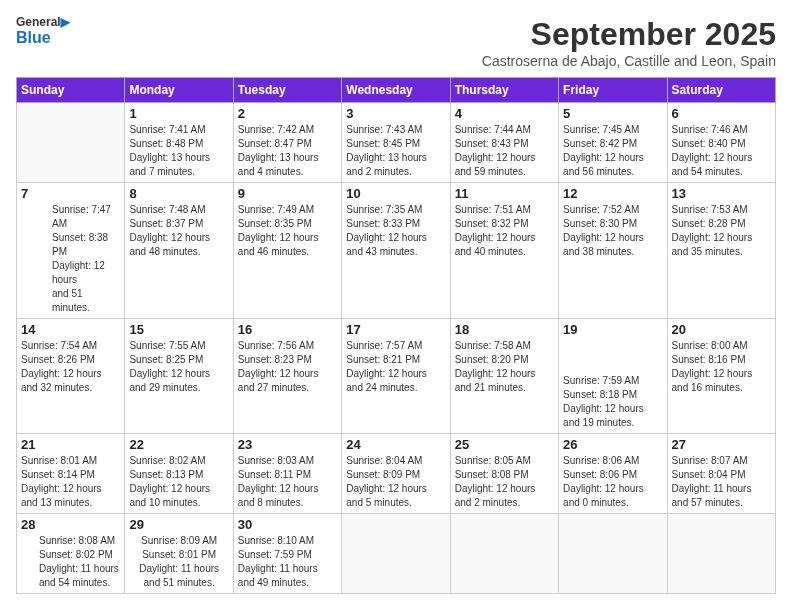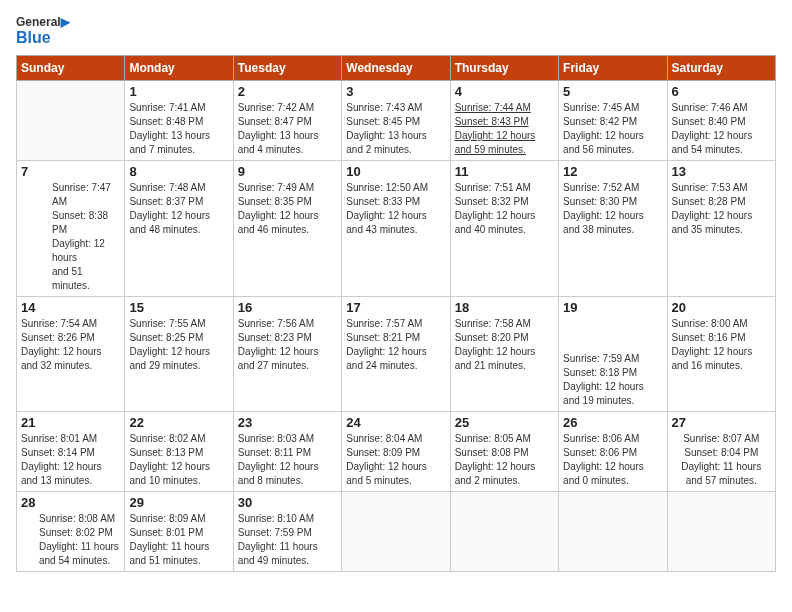--- a/index.html
+++ b/index.html
@@ -32,21 +32,21 @@
     .location-title {
       font-size: 14px;
       color: #555;
     }
     table {
       width: 100%;
       border-collapse: collapse;
       margin-top: 8px;
     }
     th {
-      background: #c2410c;
+      background: #6d28d9;
       color: #fff;
       font-size: 12px;
       font-weight: bold;
       padding: 5px 4px;
       text-align: left;
       border: 1px solid #aaa;
     }
     td {
       vertical-align: top;
       border: 1px solid #ccc;
@@ -76,20 +76,24 @@
 </head>
 <body>
 
 <div class="header">
   <div class="logo">
   <div style="display:flex;flex-direction:column;line-height:1.1">
     <span style="font-size:12px;font-weight:bold;color:#333;"><span style="color:#333">General</span><span style="color:#1a6fc4">▶</span></span>
     <span style="font-size:16px;font-weight:bold;color:#1a6fc4;">Blue</span>
   </div>
 </div>
+  <div class="title-block">
+    <div class="month-title">September 2025</div>
+    <div class="location-title">Castroserna de Abajo, Castille and Leon, Spain</div>
+  </div>
 </div>
 
 <table>
   <thead>
     <tr>
     <th>Sunday</th>
         <th>Monday</th>
         <th>Tuesday</th>
         <th>Wednesday</th>
         <th>Thursday</th>
@@ -116,21 +120,21 @@
         </td>
         <td>
           <span class="day-number">3</span>
           <div class="day-info" style="white-space: pre-line;">Sunrise: 7:43 AM
 Sunset: 8:45 PM
 Daylight: 13 hours
 and 2 minutes.</div>
         </td>
         <td>
           <span class="day-number">4</span>
-          <div class="day-info" style="white-space: pre-line; text-decoration: underline;">Sunrise: 7:44 AM
+          <div class="day-info" style="white-space: pre-line;">Sunrise: 7:44 AM
 Sunset: 8:43 PM
 Daylight: 12 hours
 and 59 minutes.</div>
         </td>
         <td>
           <span class="day-number">5</span>
           <div class="day-info" style="white-space: pre-line;">Sunrise: 7:45 AM
 Sunset: 8:42 PM
 Daylight: 12 hours
 and 56 minutes.</div>
@@ -160,21 +164,21 @@
         </td>
         <td>
           <span class="day-number">9</span>
           <div class="day-info" style="white-space: pre-line;">Sunrise: 7:49 AM
 Sunset: 8:35 PM
 Daylight: 12 hours
 and 46 minutes.</div>
         </td>
         <td>
           <span class="day-number">10</span>
-          <div class="day-info" style="white-space: pre-line;">Sunrise: 12:50 AM
+          <div class="day-info" style="white-space: pre-line;">Sunrise: 7:35 AM
 Sunset: 8:33 PM
 Daylight: 12 hours
 and 43 minutes.</div>
         </td>
         <td>
           <span class="day-number">11</span>
           <div class="day-info" style="white-space: pre-line;">Sunrise: 7:51 AM
 Sunset: 8:32 PM
 Daylight: 12 hours
 and 40 minutes.</div>
@@ -283,37 +287,37 @@
         </td>
         <td>
           <span class="day-number">26</span>
           <div class="day-info" style="white-space: pre-line;">Sunrise: 8:06 AM
 Sunset: 8:06 PM
 Daylight: 12 hours
 and 0 minutes.</div>
         </td>
         <td>
           <span class="day-number">27</span>
-          <div class="day-info" style="white-space: pre-line; text-align: center;">Sunrise: 8:07 AM
+          <div class="day-info" style="white-space: pre-line;">Sunrise: 8:07 AM
 Sunset: 8:04 PM
 Daylight: 11 hours
 and 57 minutes.</div>
         </td>
       </tr>
       <tr>
         <td>
           <span class="day-number">28</span>
           <div class="day-info" style="white-space: pre-line; margin-left: 18px;">Sunrise: 8:08 AM
 Sunset: 8:02 PM
 Daylight: 11 hours
 and 54 minutes.</div>
         </td>
         <td>
           <span class="day-number">29</span>
-          <div class="day-info" style="white-space: pre-line;">Sunrise: 8:09 AM
+          <div class="day-info" style="white-space: pre-line; text-align: center;">Sunrise: 8:09 AM
 Sunset: 8:01 PM
 Daylight: 11 hours
 and 51 minutes.</div>
         </td>
         <td>
           <span class="day-number">30</span>
           <div class="day-info" style="white-space: pre-line;">Sunrise: 8:10 AM
 Sunset: 7:59 PM
 Daylight: 11 hours
 and 49 minutes.</div>

